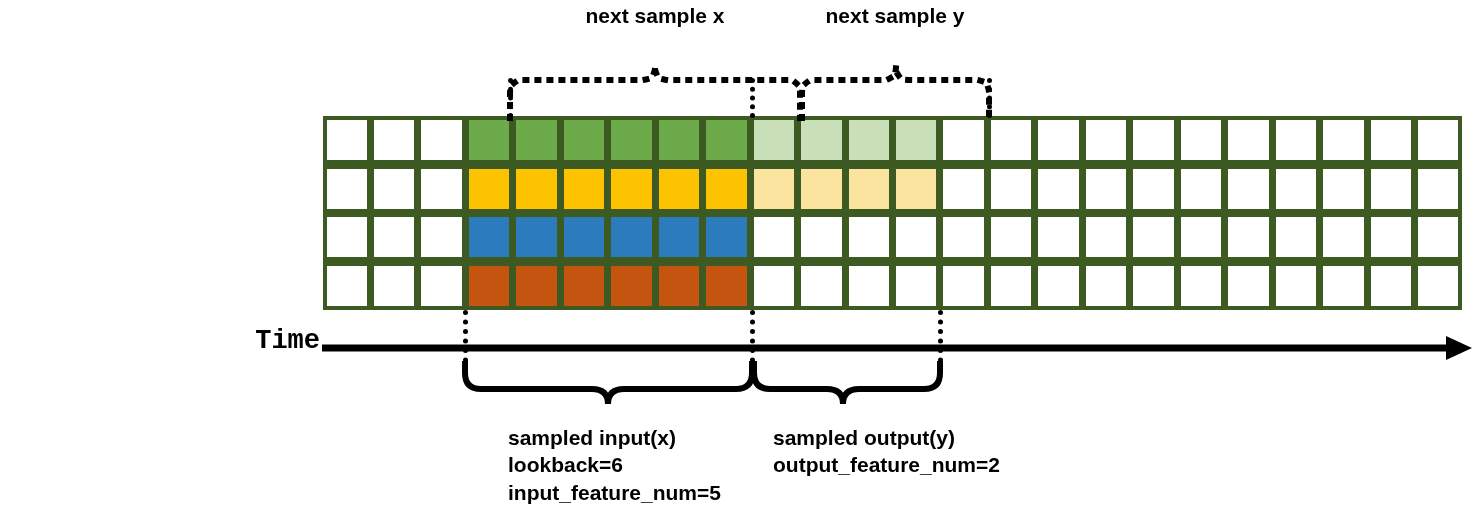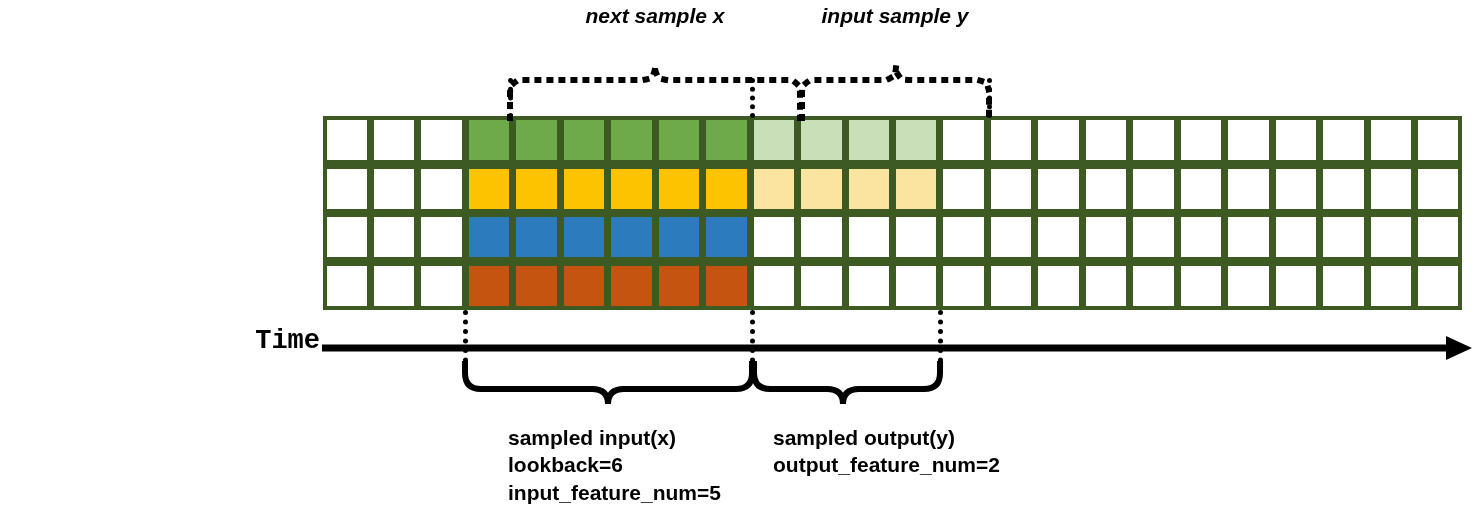--- a/index.html
+++ b/index.html
@@ -108,21 +108,20 @@
     width: 1476px;
     height: 516px;
     pointer-events: none;
     overflow: visible;
   }
 
   
   .top-caption {
     position: absolute;
     font-size: 21px;
-    font-style: italic;
     font-weight: 600;
     color: #000000;
     white-space: nowrap;
     text-align: center;
   }
   .bottom-caption {
     position: absolute;
     font-size: 21px;
     font-weight: 600;
     color: #000000;
@@ -259,21 +258,21 @@
   <div class="vline" style="left:987px; top:78px; height:40px;"></div>
 
   <svg class="svg-layer" viewBox="0 0 1476 516">
 
     <path d="M 510,118 L 510,94 Q 510,80 524,80 L 641,80 Q 655,80 655,66 Q 655,80 669,80 L 786,80 Q 800,80 800,94 L 800,118" fill="none" stroke="#000" stroke-width="6" stroke-dasharray="1 11" stroke-linecap="square"></path>
 
     <path d="M 802,118 L 802,94 Q 802,80 816,80 L 882,80 Q 896,80 896,66 Q 896,80 910,80 L 975,80 Q 989,80 989,94 L 989,118" fill="none" stroke="#000" stroke-width="6" stroke-dasharray="1 11" stroke-linecap="square"></path>
   </svg>
 
   <div class="top-caption" style="left:560px; top:4px; width:190px;">next sample x</div>
-  <div class="top-caption" style="left:800px; top:4px; width:190px;">input sample y</div>
+  <div class="top-caption" style="left:800px; top:4px; width:190px;">next sample y</div>
 
   <svg class="svg-layer" viewBox="0 0 1476 516">
     <path d="M 465,361 L 465,373 Q 465,389 481,389 L 592,389 Q 608,389 608,404 Q 608,389 624,389 L 736,389 Q 752,389 752,373 L 752,361" fill="none" stroke="#000" stroke-width="6" stroke-linecap="butt"></path>
     <path d="M 754,361 L 754,373 Q 754,389 770,389 L 827,389 Q 843,389 843,404 Q 843,389 859,389 L 924,389 Q 940,389 940,373 L 940,361" fill="none" stroke="#000" stroke-width="6" stroke-linecap="butt"></path>
   </svg>
 
   <div class="bottom-caption" style="left:508px; top:424px;">
     <div>sampled input(x)</div>
     <div>lookback=6</div>
     <div>input_feature_num=5</div>

